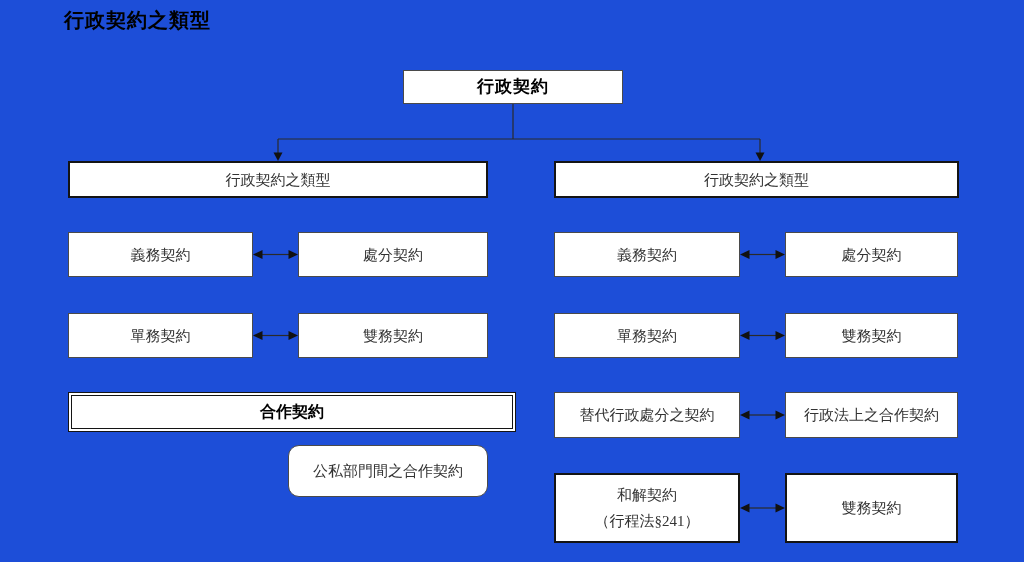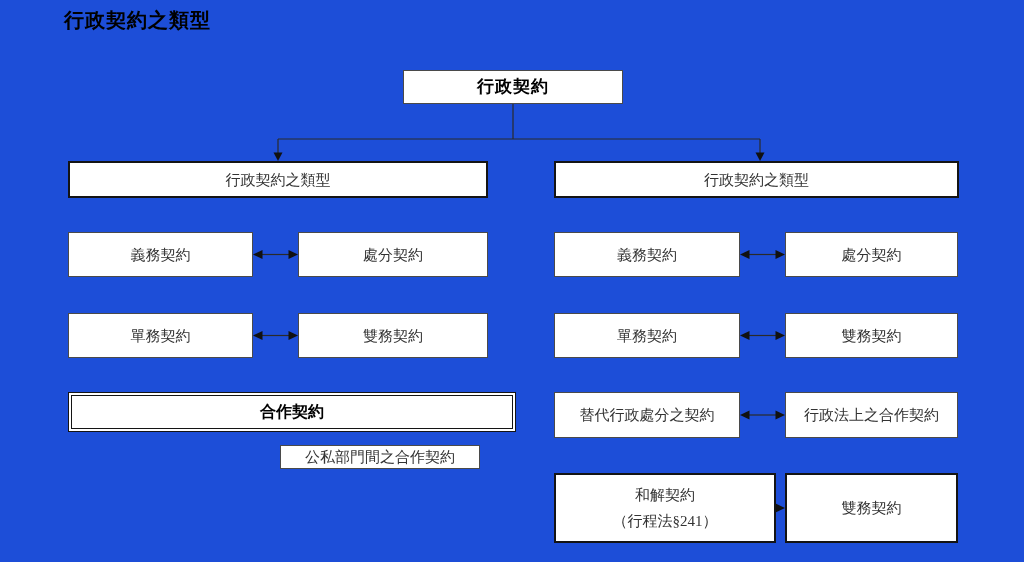--- a/index.html
+++ b/index.html
@@ -123,32 +123,32 @@
   <div class="box thick" style="left:554px; top:161px; width:405px; height:37px;">行政契約之類型</div>
 
   <div class="box" style="left:68px; top:232px; width:185px; height:45px;">義務契約</div>
   <div class="box" style="left:298px; top:232px; width:190px; height:45px;">處分契約</div>
 
   <div class="box" style="left:68px; top:313px; width:185px; height:45px;">單務契約</div>
   <div class="box" style="left:298px; top:313px; width:190px; height:45px;">雙務契約</div>
 
   <div class="box dbl bold" style="left:68px; top:392px; width:448px; height:40px;">合作契約</div>
 
-  <div class="box" style="left:280px; top:445px; width:200px; height:24px;">公私部門間之合作契約</div>
+  <div class="box" style="left:288px; top:445px; width:200px; height:52px;border-radius:11px;">公私部門間之合作契約</div>
 
   <div class="box" style="left:554px; top:232px; width:186px; height:45px;">義務契約</div>
   <div class="box" style="left:785px; top:232px; width:173px; height:45px;">處分契約</div>
 
   <div class="box" style="left:554px; top:313px; width:186px; height:45px;">單務契約</div>
   <div class="box" style="left:785px; top:313px; width:173px; height:45px;">雙務契約</div>
 
   <div class="box" style="left:785px; top:392px; width:173px; height:46px;">行政法上之合作契約</div>
   <div class="box" style="left:554px; top:392px; width:186px; height:46px;">替代行政處分之契約</div>
 
-  <div class="box thick two-line" style="left:554px; top:473px; width:222px; height:70px;">
+  <div class="box thick two-line" style="left:554px; top:473px; width:186px; height:70px;">
     <span>和解契約</span>
     <span>（行程法§241）</span>
   </div>
   <div class="box thick two-line" style="left:785px; top:473px; width:173px; height:70px;">
     <span>雙務契約</span>
   </div>
 
 </div>
 
 </body></html>

